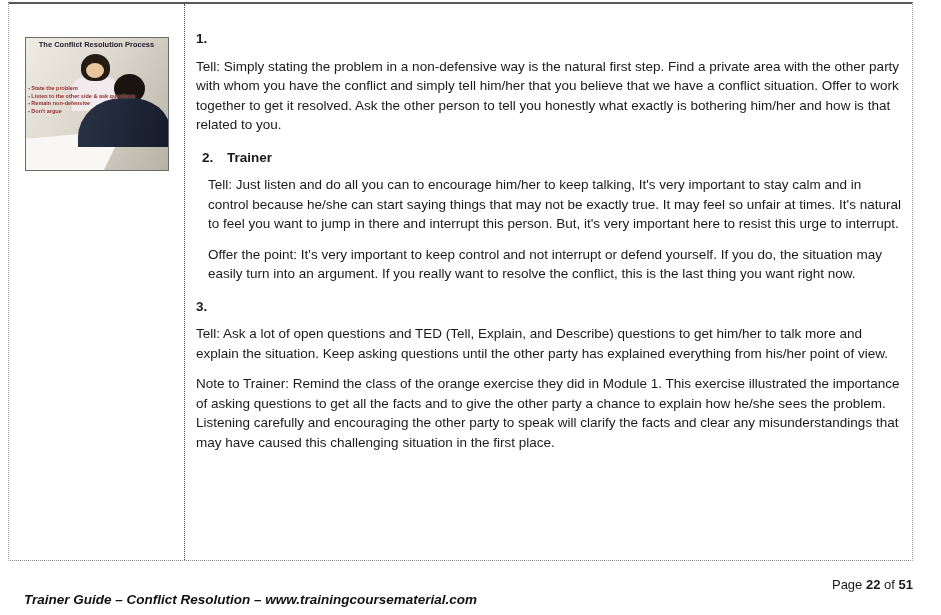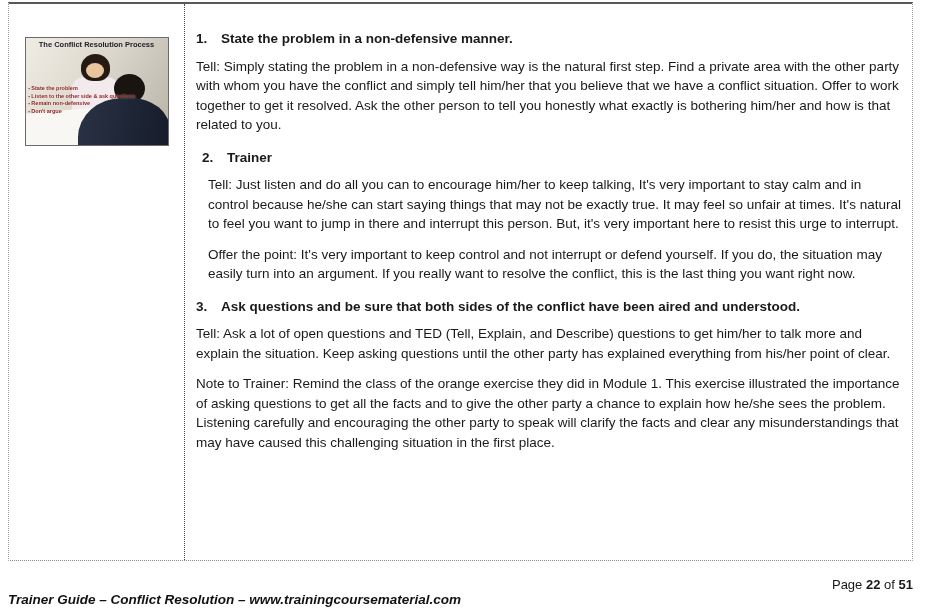--- a/index.html
+++ b/index.html
@@ -23,21 +23,21 @@
     box-sizing:border-box;padding-top:33px;display:flex;justify-content:center;
     align-items:flex-start;
   }
   .cell-right{
     flex:1;padding:12px 10px 0 11px;box-sizing:border-box;
     font-size:13.5px;line-height:19.5px;
   }
 
   
   .slide-thumb{
-    width:144px;height:109px;border:1px solid #6b6b6b;position:relative;
+    width:144px;height:134px;border:1px solid #6b6b6b;position:relative;
     overflow:hidden;box-sizing:border-box;
     background:linear-gradient(120deg,#efece4 0%,#ddd8cd 45%,#b7b2a6 100%);
   }
   .slide-title{
     position:absolute;top:2px;left:0;right:0;text-align:center;
     font-size:7.5px;font-weight:700;color:#20202c;z-index:6;line-height:9px;
   }
   .ph{position:absolute;}
   .woman-hair{left:55px;top:16px;width:29px;height:27px;background:#261b13;border-radius:50% 50% 42% 42%;z-index:2;}
   .woman-face{left:60px;top:25px;width:18px;height:15px;background:#e9c79e;border-radius:50%;z-index:3;}
@@ -64,21 +64,21 @@
   .step-heading + .para{margin-top:8px;}
   .para.indent{margin-left:12px;}
   .lead{font-weight:400;}
 
   
   .page-number{
     position:absolute;top:577px;right:28px;font-size:13px;line-height:16px;
   }
   .page-number b{font-weight:700;}
   .doc-footer{
-    position:absolute;top:592px;left:8px;font-size:13.5px;
+    position:absolute;top:592px;left:24px;font-size:13.5px;
     font-weight:700;font-style:italic;color:#111111;
   }
 </style>
 </head>
 <body>
 
 <div class="content-table">
 
   <div class="cell-left">
     <div class="slide-thumb">
@@ -96,36 +96,34 @@
         <li>Remain non-defensive</li>
         <li>Don't argue</li>
       </ul>
     </div>
   </div>
 
   <div class="cell-right">
 
     <div class="step-heading">
       <span class="num">1.</span>
-        <span>State the problem in a non-defensive manner.</span>
     </div>
     <p class="para"><span class="lead">Tell:</span> <span>Simply stating the problem in a non-defensive way is the natural first step. Find a private area with the other party with whom you have the conflict and simply tell him/her that you believe that we have a conflict situation. Offer to work together to get it resolved. Ask the other person to tell you honestly what exactly is bothering him/her and how is that related to you.</span></p>
 
     <div class="step-heading indent">
       <span class="num">2.</span>
         <span>Trainer</span>
     </div>
     <p class="para indent"><span class="lead">Tell:</span> <span>Just listen and do all you can to encourage him/her to keep talking, It's very important to stay calm and in control because he/she can start saying things that may not be exactly true. It may feel so unfair at times. It's natural to feel you want to jump in there and interrupt this person. But, it's very important here to resist this urge to interrupt.</span></p>
     <p class="para indent"><span class="lead">Offer the point:</span> <span>It's very important to keep control and not interrupt or defend yourself. If you do, the situation may easily turn into an argument. If you really want to resolve the conflict, this is the last thing you want right now.</span></p>
 
     <div class="step-heading">
       <span class="num">3.</span>
-        <span>Ask questions and be sure that both sides of the conflict have been aired and understood.</span>
     </div>
-    <p class="para"><span class="lead">Tell:</span> <span>Ask a lot of open questions and TED (Tell, Explain, and Describe) questions to get him/her to talk more and explain the situation. Keep asking questions until the other party has explained everything from his/her point of clear.</span></p>
+    <p class="para"><span class="lead">Tell:</span> <span>Ask a lot of open questions and TED (Tell, Explain, and Describe) questions to get him/her to talk more and explain the situation. Keep asking questions until the other party has explained everything from his/her point of view.</span></p>
     <p class="para"><span class="lead">Note to Trainer:</span> <span>Remind the class of the orange exercise they did in Module 1. This exercise illustrated the importance of asking questions to get all the facts and to give the other party a chance to explain how he/she sees the problem. Listening carefully and encouraging the other party to speak will clarify the facts and clear any misunderstandings that may have caused this challenging situation in the first place.</span></p>
   </div>
 
 </div>
 
 <div class="page-number">
   <span>Page</span>
   <b>22</b>
   <span>of</span>
   <b>51</b>

